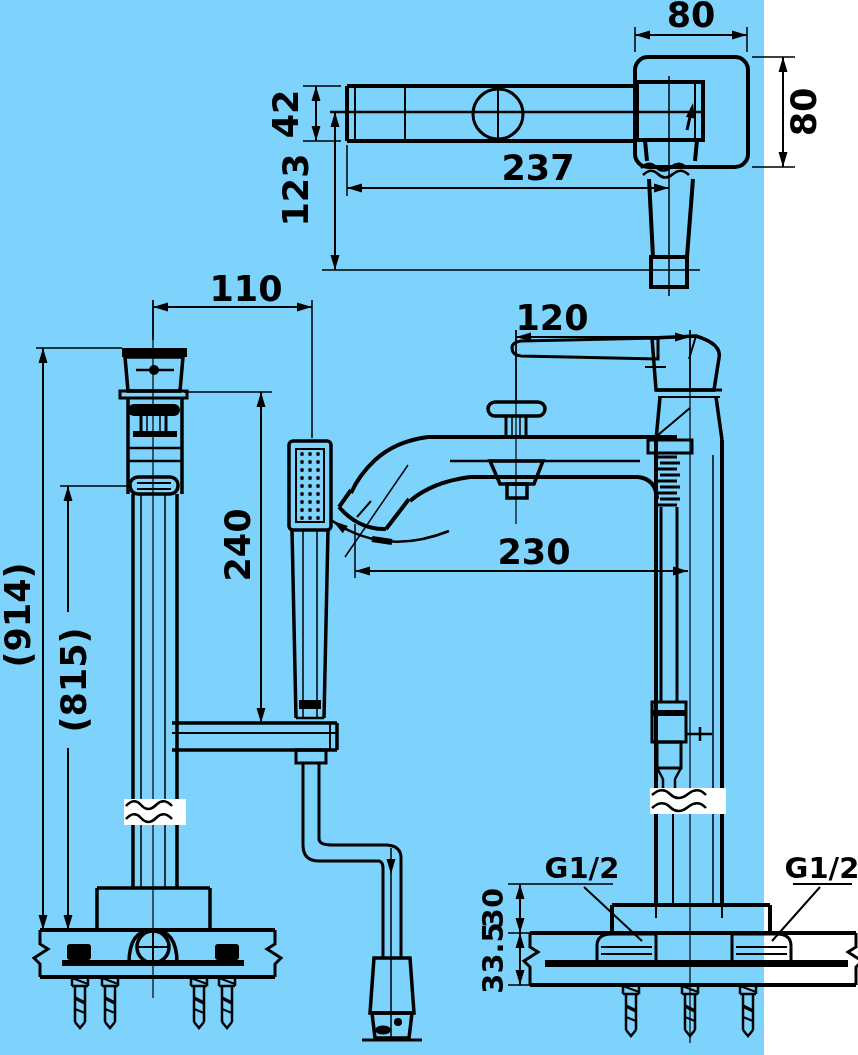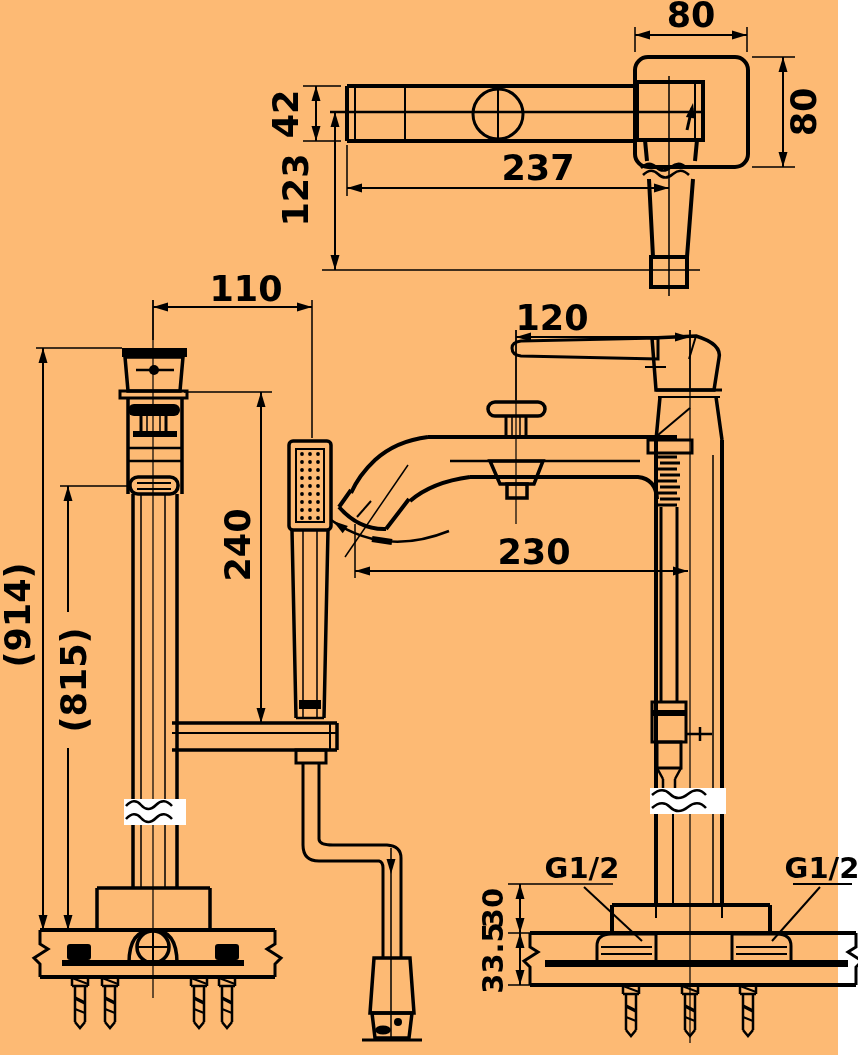--- a/index.html
+++ b/index.html
@@ -1,16 +1,16 @@
 <!DOCTYPE html>
 <html><head>
 <meta charset="utf-8">
 <style>
   html,body{margin:0;padding:0;background:#ffffff;width:858px;height:1055px;overflow:hidden;}
-  .canvas{width:838px;height:1055px;background:#fdba74;position:relative;}
+  .canvas{width:764px;height:1055px;background:#7dd3fc;position:relative;}
   svg *{stroke:#000;fill:none;stroke-linecap:butt;stroke-linejoin:miter;}
   .s12{stroke-width:1.2}.s15{stroke-width:1.5}.s2{stroke-width:2}.s25{stroke-width:2.5}
   .s3{stroke-width:3}.s35{stroke-width:3.5}.s4{stroke-width:4}.s6{stroke-width:6}
   .blk{fill:#000;stroke:none;}
   .wht{fill:#fff;stroke:none;}
   text{fill:#000;stroke:none;}
   .t{font:bold 35px "DejaVu Sans", sans-serif;text-anchor:middle;}
   .ts{font:bold 29px "DejaVu Sans", sans-serif;text-anchor:middle;}
 </style>
 </head>

